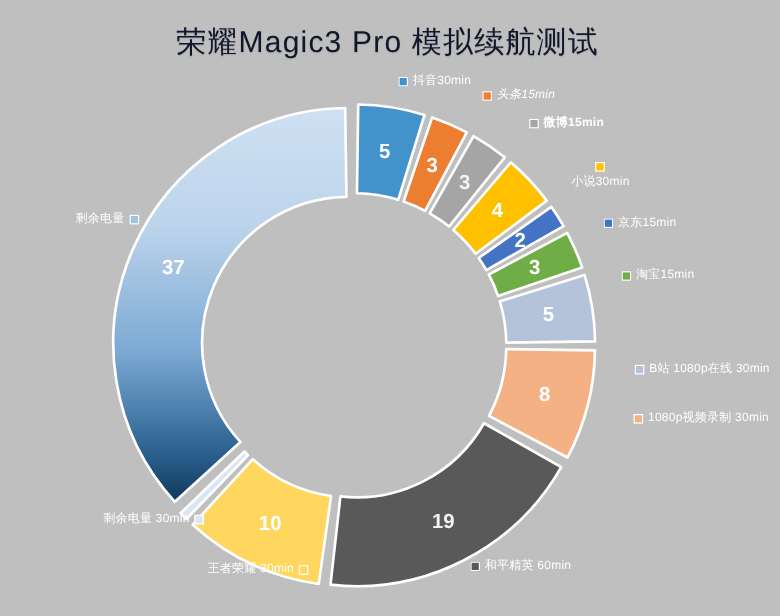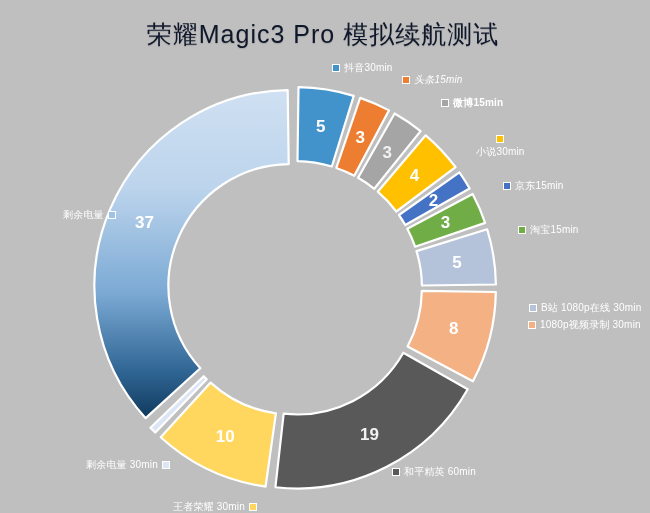--- a/index.html
+++ b/index.html
@@ -63,21 +63,20 @@
     display: flex;
     align-items: center;
     gap: 4px;
     font-size: 10px;
     color: #ffffff;
     white-space: nowrap;
     line-height: 1;
   }
   .legend-item.rtl {
     flex-direction: row-reverse;
-    margin-top: 32px;
   }
   .legend-swatch {
     width: 8px;
     height: 8px;
     border: 1.4px solid #ffffff;
     box-sizing: border-box;
     flex: 0 0 auto;
   }
   .legend-label {
     font-size: 10px;
@@ -164,21 +163,21 @@
   <div class="legend-item" style="left:518px; top:225px;">
     <span class="legend-swatch" style="background:#70ad47"></span>
     <span class="legend-label">淘宝15min</span>
   </div>
 
   <div class="legend-item" style="left:529px; top:282px;margin-top:21px;">
     <span class="legend-swatch" style="background:#b4c3d9"></span>
     <span class="legend-label">B站 1080p在线 30min</span>
   </div>
 
-  <div class="legend-item" style="left:528px; top:320px;">
+  <div class="legend-item" style="left:528px; top:344px;">
     <span class="legend-swatch" style="background:#f4b183"></span>
     <span class="legend-label">1080p视频录制 30min</span>
   </div>
 
   <div class="legend-item" style="left:392px; top:467px;justify-content:center;">
     <span class="legend-swatch" style="background:#595959"></span>
     <span class="legend-label">和平精英 60min</span>
   </div>
 
   <div class="legend-item rtl" style="left:173px; top:470px;">

